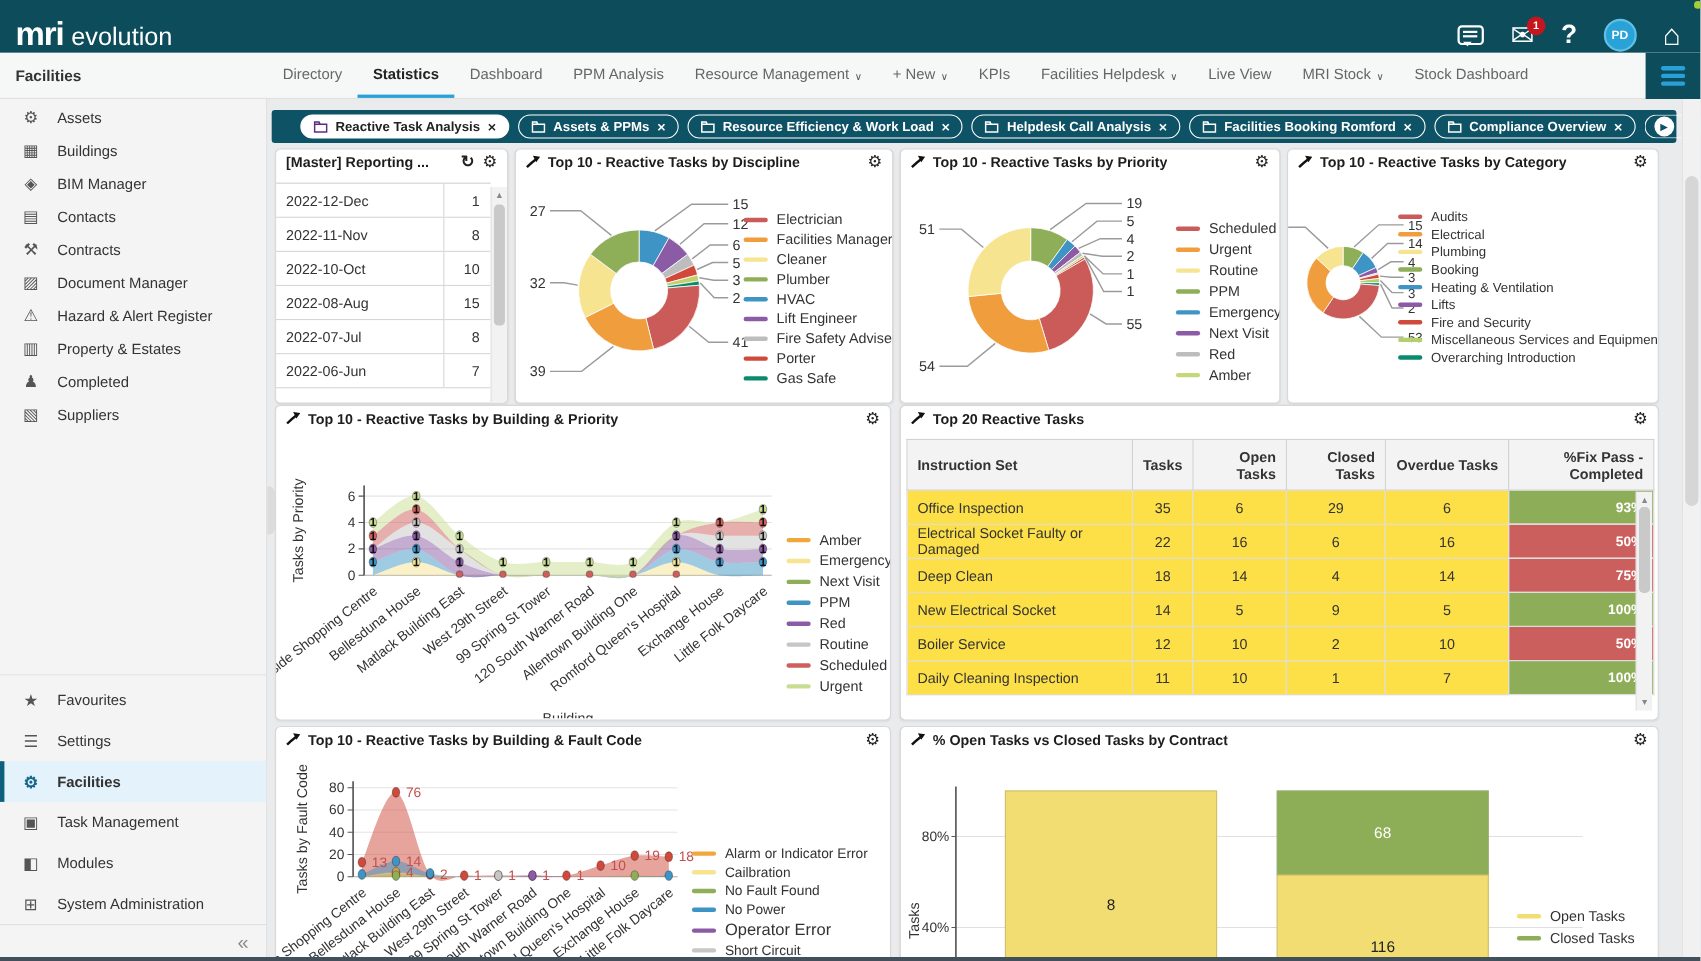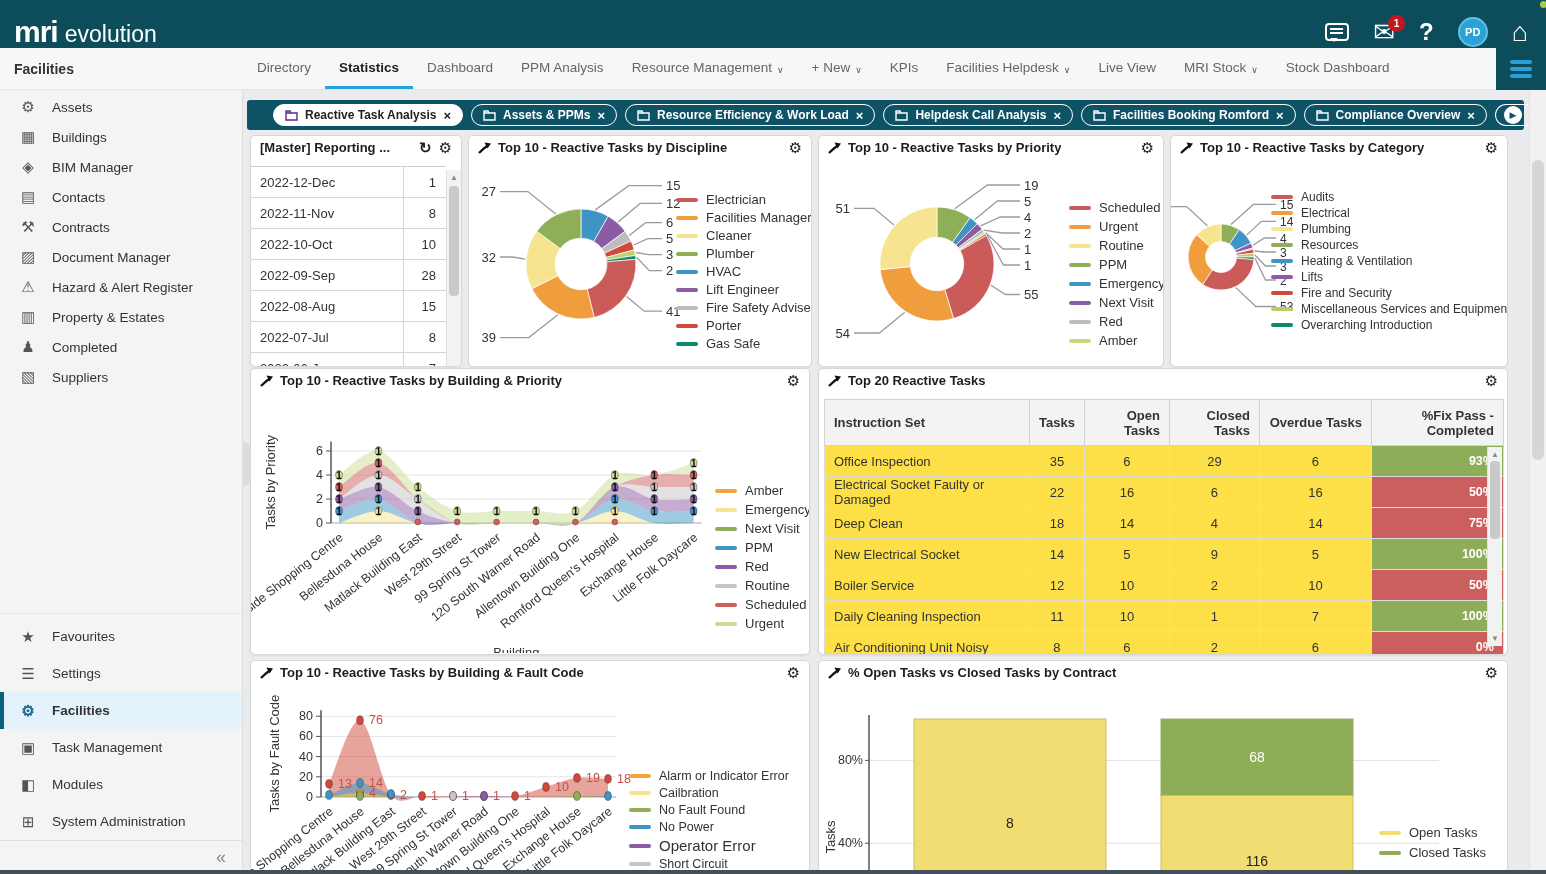--- a/index.html
+++ b/index.html
@@ -293,24 +293,20 @@
               <div class="m-period">2022-12-Dec</div>
               <div class="m-val">1</div>
             </div>
             <div class="m-row">
               <div class="m-period">2022-11-Nov</div>
               <div class="m-val">8</div>
             </div>
             <div class="m-row">
               <div class="m-period">2022-10-Oct</div>
               <div class="m-val">10</div>
-            </div>
-            <div class="m-row">
-              <div class="m-period">2022-09-Sep</div>
-              <div class="m-val">28</div>
             </div>
             <div class="m-row">
               <div class="m-period">2022-08-Aug</div>
               <div class="m-val">15</div>
             </div>
             <div class="m-row">
               <div class="m-period">2022-07-Jul</div>
               <div class="m-val">8</div>
             </div>
             <div class="m-row">
@@ -526,21 +522,21 @@
             <div class="lg-item">
               <span class="lg-swatch" style="background: rgb(240, 157, 61);"></span>
               <span class="lg-label" style="font-size: 12px;">Electrical</span>
             </div>
             <div class="lg-item">
               <span class="lg-swatch" style="background: rgb(246, 228, 145);"></span>
               <span class="lg-label" style="font-size: 12px;">Plumbing</span>
             </div>
             <div class="lg-item">
               <span class="lg-swatch" style="background: rgb(143, 174, 88);"></span>
-              <span class="lg-label" style="font-size: 12px;">Resources</span>
+              <span class="lg-label" style="font-size: 12px;">Booking</span>
             </div>
             <div class="lg-item">
               <span class="lg-swatch" style="background: rgb(62, 149, 197);"></span>
               <span class="lg-label" style="font-size: 12px;">Heating &amp; Ventilation</span>
             </div>
             <div class="lg-item">
               <span class="lg-swatch" style="background: rgb(139, 91, 165);"></span>
               <span class="lg-label" style="font-size: 12px;">Lifts</span>
             </div>
             <div class="lg-item">
@@ -786,30 +782,20 @@
               <tr>
                 <td>Daily Cleaning Inspection</td>
                 <td class="num">11</td>
                 <td class="num">10</td>
                 <td class="num">1</td>
                 <td class="num">7</td>
                 <td class="fix">
                   <div class="fixcell fix-green">100%</div>
                 </td>
               </tr>
-              <tr>
-                <td>Air Conditioning Unit Noisy</td>
-                <td class="num">8</td>
-                <td class="num">6</td>
-                <td class="num">2</td>
-                <td class="num">6</td>
-                <td class="fix">
-                  <div class="fixcell fix-red">0%</div>
-                </td>
-              </tr>
             </tbody>
           </table>
         </div>
     <div class="vscroll" style="top: 78px; bottom: 8px; right: 5px;">
           <div class="up">▲</div>
           <div class="vthumb" style="top: 14px; height: 78px;"></div>
           <div class="dn">▼</div>
         </div>
       </section>
 

